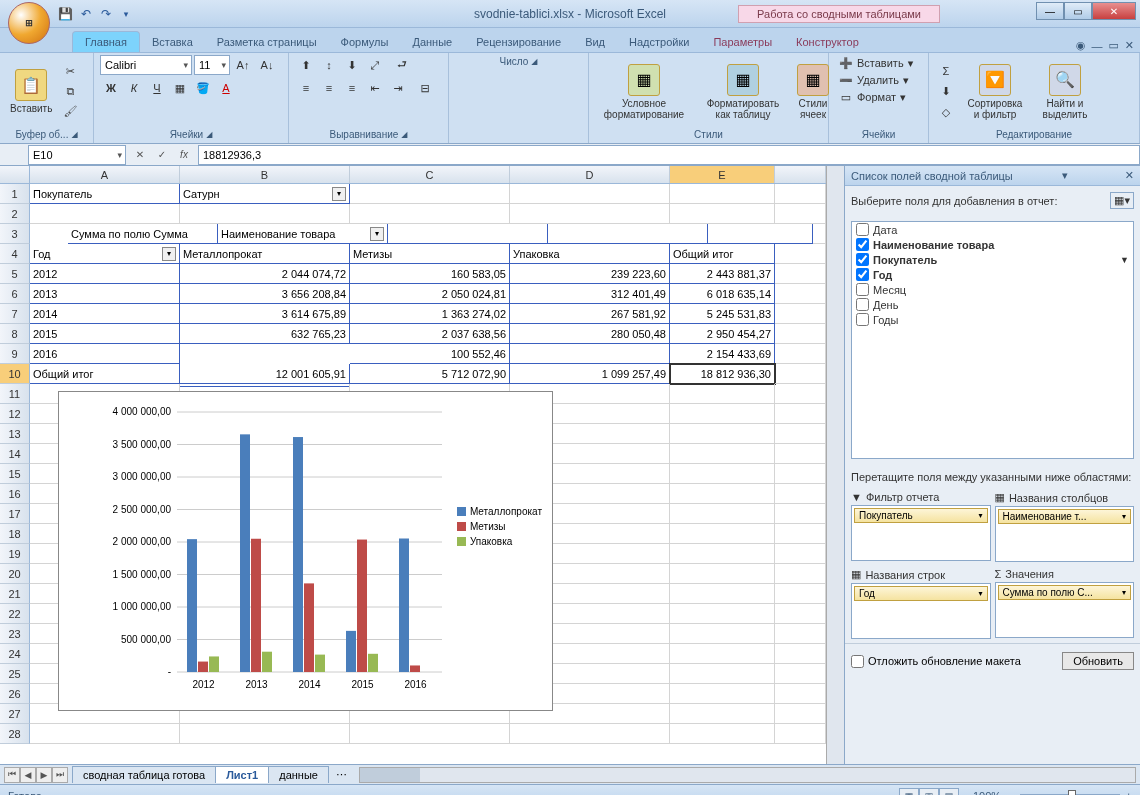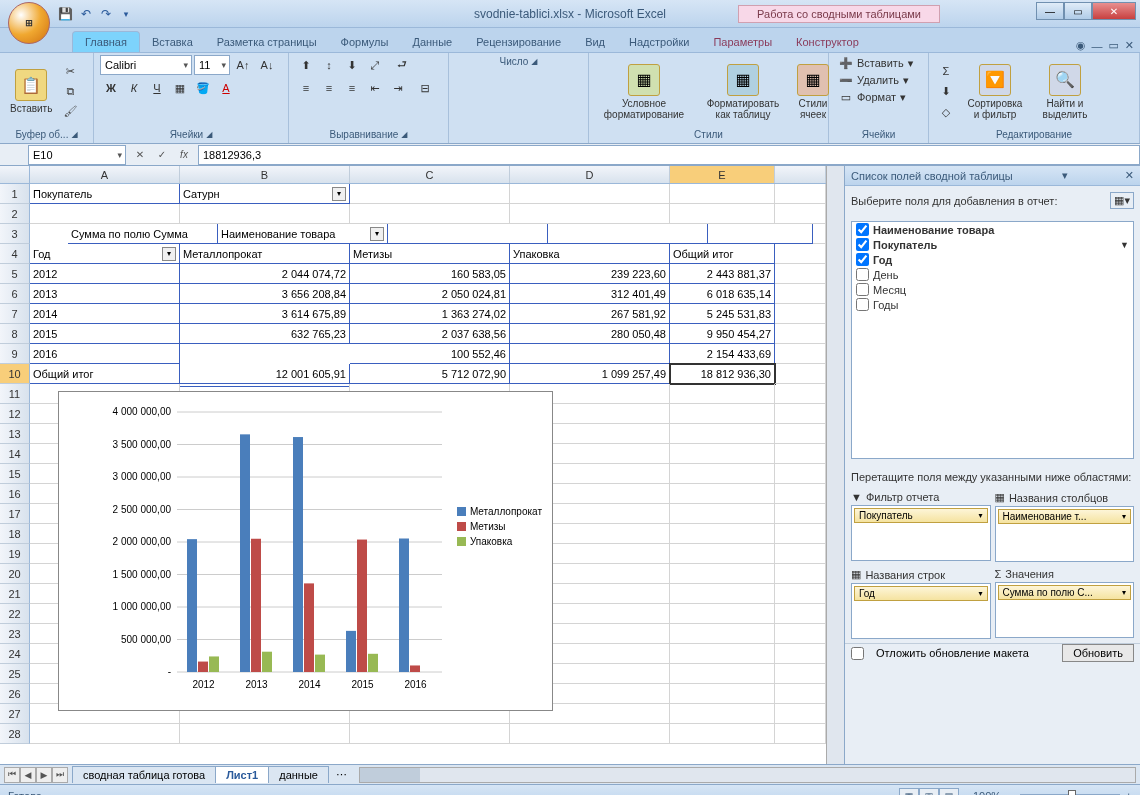--- a/index.html
+++ b/index.html
@@ -81,21 +81,21 @@
 .field-list { border:1px solid #8ba8c9; background:#fff; height:238px; overflow:auto; }
 .field-item { display:flex; align-items:center; gap:4px; padding:1px 4px; font-size:11px; }
 .field-item input { margin:0; }
 .field-item.bold { font-weight:bold; }
 .drop-areas { display:grid; grid-template-columns:1fr 1fr; gap:4px; padding:4px 6px; }
 .drop-area { }
 .drop-label { font-size:11px; color:#333; padding:2px 0; display:flex; align-items:center; gap:4px; }
 .drop-box { border:1px solid #8ba8c9; background:#fff; height:56px; padding:2px; }
 .drop-chip { background:linear-gradient(#fdf5d8,#f5e3a0); border:1px solid #c0a040; padding:1px 4px; font-size:10px; display:flex; align-items:center; position:relative; cursor:pointer; }
 .drop-chip::after { content:"▾"; margin-left:auto; font-size:8px; }
-.defer-row { padding:0 6px; display:flex; align-items:center; gap:12px; border-top:1px solid #c0cddb; }
+.defer-row { padding:8px 6px; display:flex; align-items:center; gap:4px; border-top:1px solid #c0cddb; }
 .update-btn { margin-left:auto; padding:2px 10px; border:1px solid #888; background:#e8e8e8; font-size:11px; cursor:pointer; }
 
 
 .sheet-tabs { height:20px; background:#dbe6f2; border-top:1px solid #8ba8c9; display:flex; align-items:center; }
 .nav-arrows { display:flex; margin:0 4px; }
 .nav-arrow { width:16px; height:16px; display:flex; align-items:center; justify-content:center; font-size:9px; cursor:pointer; color:#555; border:1px solid #aaa; background:#eee; }
 .sheet-tab { padding:2px 10px; font-size:11px; background:#dbe6f2; border:1px solid #8ba8c9; border-bottom:none; margin-right:-1px; cursor:pointer; }
 .sheet-tab.active { background:#fff; font-weight:bold; color:#2a5a9b; }
 .hscroll { flex:1; height:16px; margin:0 4px; background:#e0e6ee; border:1px solid #aaa; position:relative; }
 .hscroll-thumb { position:absolute; left:0; width:60px; height:100%; background:#c0cddb; }
@@ -367,21 +367,21 @@
           <div class="cell r" style="width: 160px; border-color: rgb(58, 95, 191);">267 581,92</div>
           <div class="cell r" style="width: 105px; border-color: rgb(58, 95, 191);">5 245 531,83</div>
           <div class="cell" style="flex: 1 1 0%;"></div>
         </div>
         <div class="row">
           <div class="row-header">8</div>
           <div class="cell" style="width: 150px; border-color: rgb(58, 95, 191);">2015</div>
           <div class="cell r" style="width: 170px; border-color: rgb(58, 95, 191);">632 765,23</div>
           <div class="cell r" style="width: 160px; border-color: rgb(58, 95, 191);">2 037 638,56</div>
           <div class="cell r" style="width: 160px; border-color: rgb(58, 95, 191);">280 050,48</div>
-          <div class="cell r" style="width: 105px; border-color: rgb(58, 95, 191);">9 950 454,27</div>
+          <div class="cell r" style="width: 105px; border-color: rgb(58, 95, 191);">2 950 454,27</div>
           <div class="cell" style="flex: 1 1 0%;"></div>
         </div>
         <div class="row">
           <div class="row-header">9</div>
           <div class="cell" style="width: 150px; border-color: rgb(58, 95, 191);">2016</div>
           <div class="cell r" style="width: 170px; border-color: rgb(58, 95, 191); margin-top: 42px;">2 053 881,23</div>
           <div class="cell r" style="width: 160px; border-color: rgb(58, 95, 191);">100 552,46</div>
           <div class="cell r" style="width: 160px; border-color: rgb(58, 95, 191);"></div>
           <div class="cell r" style="width: 105px; border-color: rgb(58, 95, 191);">2 154 433,69</div>
           <div class="cell" style="flex: 1 1 0%;"></div>
@@ -623,40 +623,44 @@
       <span>Список полей сводной таблицы</span>
       <span style="margin-left:auto; margin-right:8px;">▾</span>
       <span class="pane-close">✕</span>
     </div>
     <div class="pane-section" style="display:flex; align-items:center;text-align:right;">
       <span>Выберите поля для добавления в отчет:</span>
       <span style="margin-left:auto; border:1px solid #8ba8c9; padding:1px 3px;">▦▾</span>
     </div>
     <div class="pane-section" style="flex:0;">
       <div class="field-list" id="field-list">
+          <div class="field-item">
+            <input type="checkbox" style="">
+            <span>Дата</span>
+          </div>
           <div class="field-item bold">
             <input type="checkbox" checked="" style="">
             <span>Наименование товара</span>
           </div>
           <div class="field-item bold">
             <input type="checkbox" checked="" style="">
             <span>Покупатель</span>
             <span style="margin-left: auto; font-size: 9px;">▼</span>
           </div>
           <div class="field-item bold">
             <input type="checkbox" checked="" style="">
             <span>Год</span>
           </div>
           <div class="field-item">
             <input type="checkbox" style="">
-            <span>День</span>
+            <span>Месяц</span>
           </div>
           <div class="field-item">
             <input type="checkbox" style="">
-            <span>Месяц</span>
+            <span>День</span>
           </div>
           <div class="field-item">
             <input type="checkbox" style="">
             <span>Годы</span>
           </div>
         </div>
     </div>
     <div class="pane-section" style="padding-bottom:2px;">Перетащите поля между указанными ниже областями:</div>
     <div class="drop-areas">
       <div class="drop-area">

